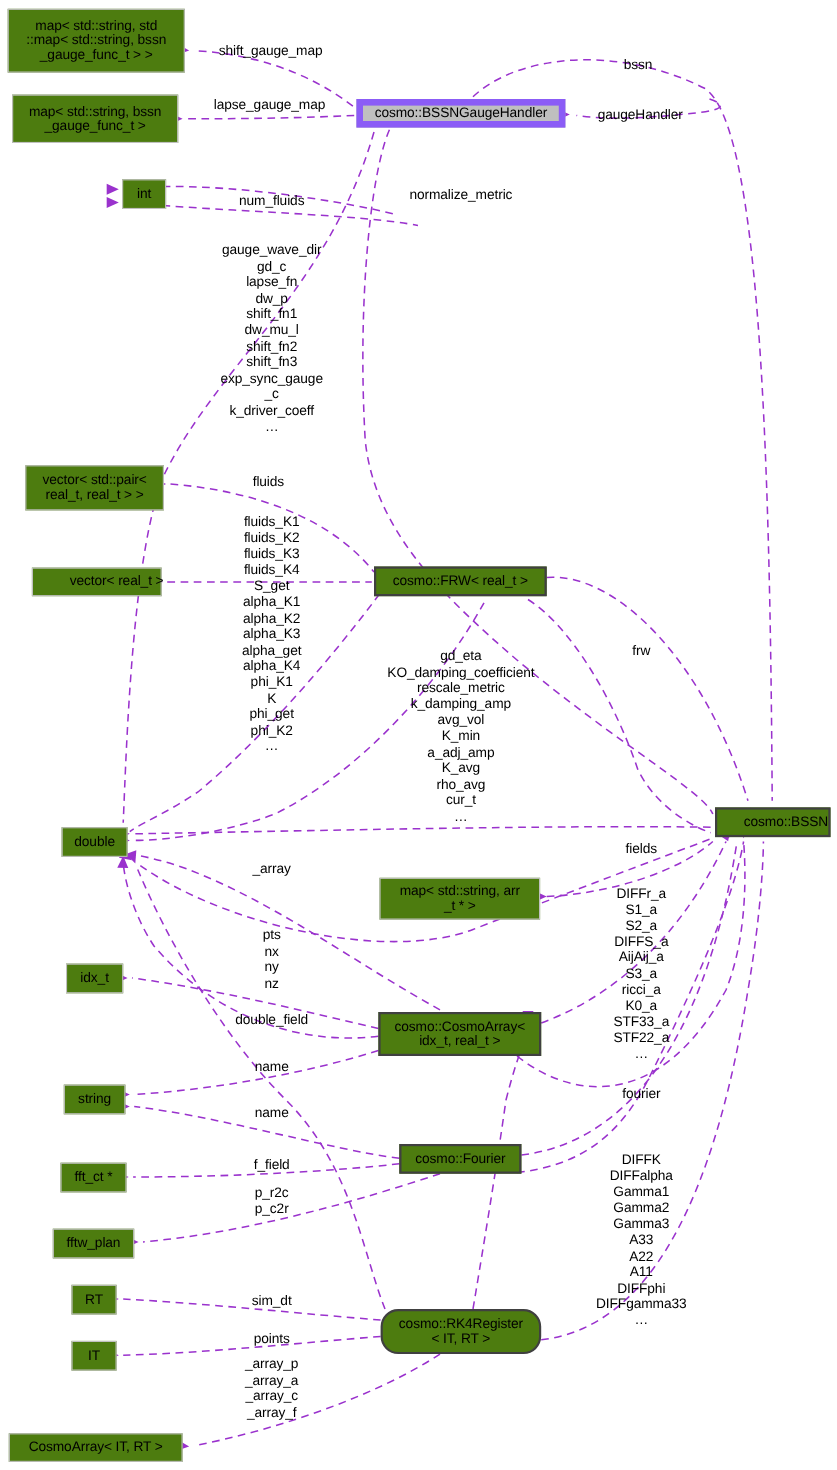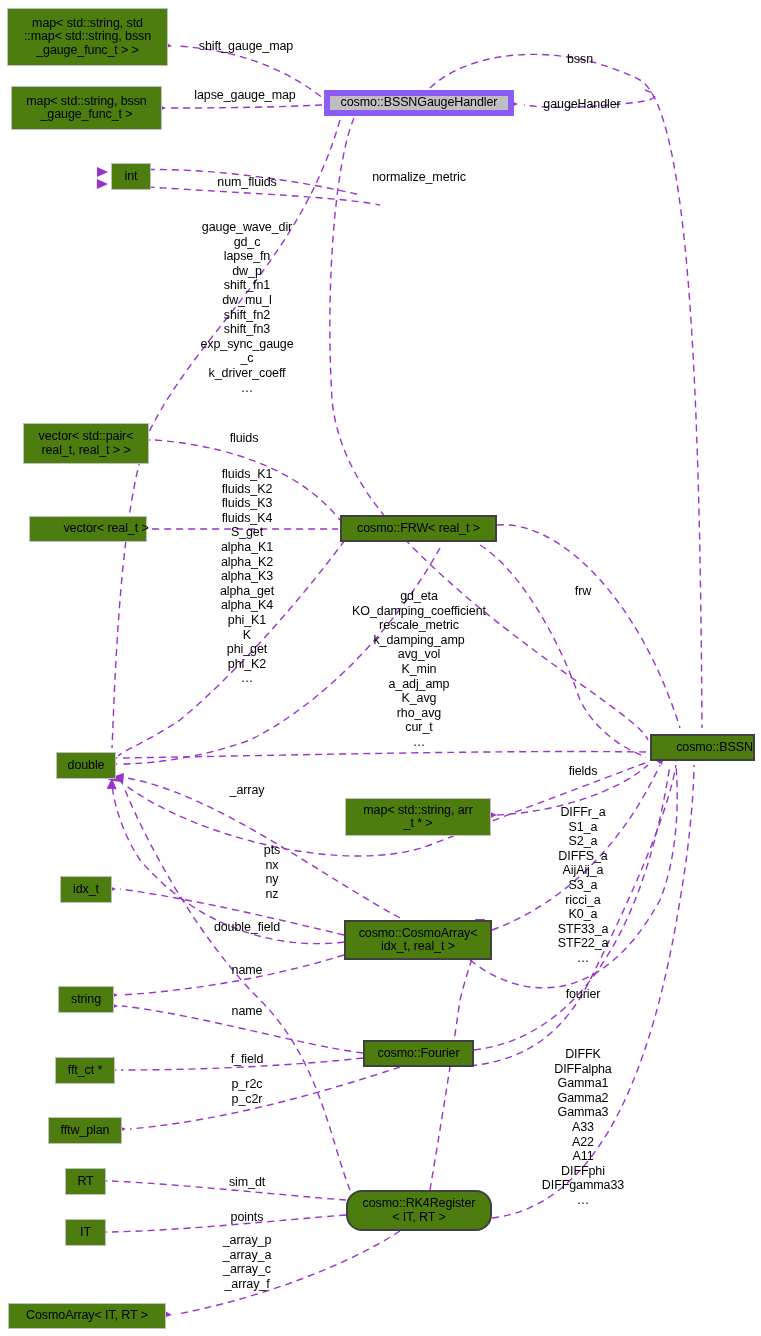--- a/index.html
+++ b/index.html
@@ -212,21 +212,21 @@
 S1_a
 S2_a
 DIFFS_a
 AijAij_a
 S3_a
 ricci_a
 K0_a
 STF33_a
 STF22_a
 …</div>
-      <div class="edge-label" style="left: 247px; top: 843px; margin-left: 25px;">pts
+      <div class="edge-label" style="left: 247px; top: 843px;">pts
 nx
 ny
 nz</div>
       <div class="edge-label" style="left: 247px; top: 920px;">double_field</div>
       <div class="edge-label" style="left: 247px; top: 963px;">name</div>
       <div class="edge-label" style="left: 583px; top: 987px;">fourier</div>
       <div class="edge-label" style="left: 247px; top: 1004px;">name</div>
       <div class="edge-label" style="left: 247px; top: 1052px;">f_field</div>
       <div class="edge-label" style="left: 247px; top: 1077px;">p_r2c
 p_c2r</div>

